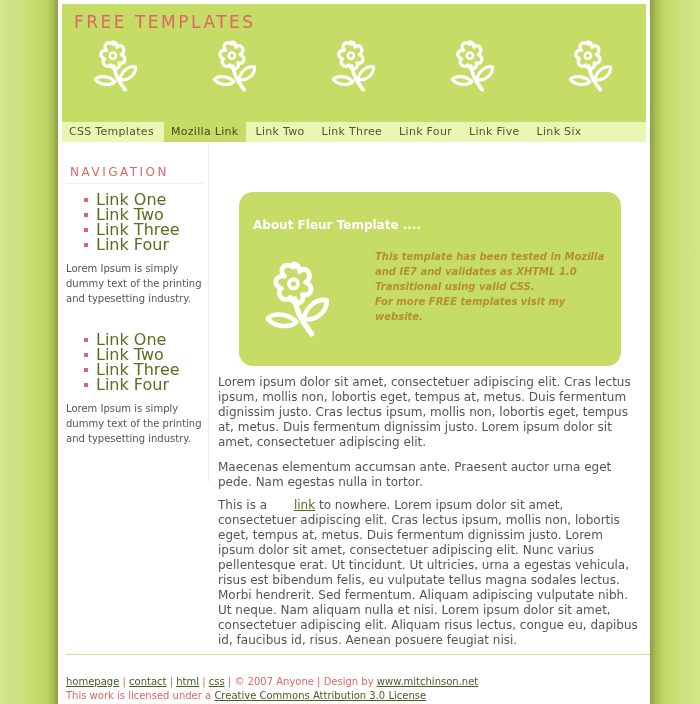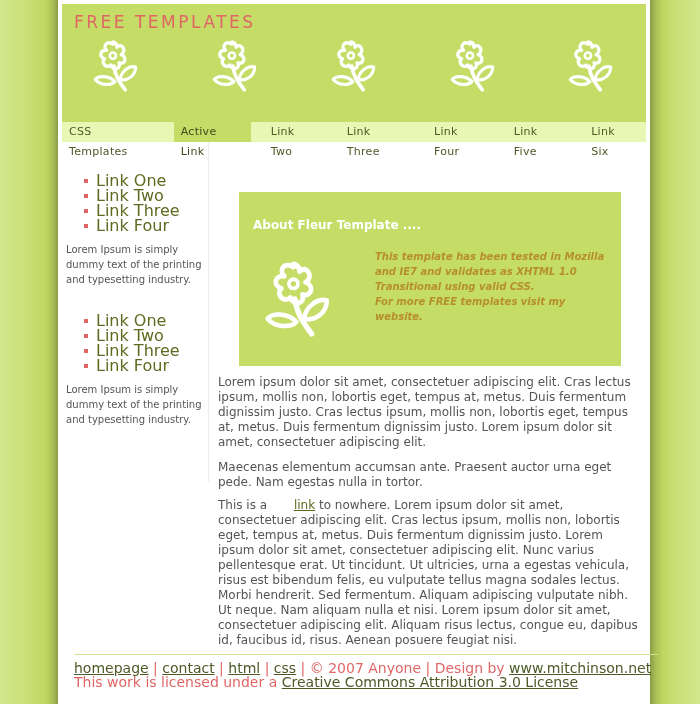--- a/index.html
+++ b/index.html
@@ -24,21 +24,20 @@
   .site-title {
     position: absolute; left: 12px; top: 8px;
     font-family: "DejaVu Sans", sans-serif;
     font-size: 17px; letter-spacing: 2.5px; color: #e06666;
   }
   .flower { position: absolute; top: 34px; width: 48px; height: 56px; }
   .nav {
     position: absolute; left: 4px; top: 122px; width: 584px; height: 20px;
     background: #e8f7b4;
     display: flex;
-    gap: 10px;
   }
   .nav a {
     display: block; height: 20px; line-height: 20px;
     padding: 0 7px; font-size: 11px; color: #4d5a28; text-decoration: none;
     letter-spacing: 0.3px; margin-right: 3px;
   }
   .nav a.active { background: #c5dc66; color: #3f4a1e; }
   .sidebar {
     position: absolute; left: 4px; top: 142px; width: 146px; height: 340px;
     border-right: 1px solid #eeeeee;
@@ -55,34 +54,34 @@
   .side-list li a { color: #5b6b1f; text-decoration: none; }
   .side-p { font-size: 10px; line-height: 15px; color: #555; margin: 9px 0 0 4px; width: 140px; }
   .main { position: absolute; left: 160px; top: 142px; width: 428px; }
   .main-h {
     font-size: 12px; letter-spacing: 2.5px; color: #e06666;
     padding: 0 0 4px 4px; border-bottom: 1px solid #eeeeee; margin: 0;
   }
   .main-h .accent { color: #b9d14e; }
   .box {
     position: absolute; left: 21px; top: 50px; width: 382px; height: 174px;
-    background: #c5dc66; border-radius: 0;
+    background: #c5dc66; border-radius: 14px;
   }
   .box-title { position: absolute; left: 14px; top: 26px; font-size: 12px; font-weight: bold; color: #ffffff; }
   .box-flower { position: absolute; left: 14px; top: 60px; width: 118px; height: 114px; background: #c5dc66; }
   .box-text {
     position: absolute; left: 136px; top: 57px; width: 236px;
     font-size: 10px; line-height: 15px; font-style: italic; font-weight: bold; color: #b68f2c;
   }
   .p { font-size: 12px; line-height: 15px; color: #555; margin: 0; }
   .link { color: #5b6b1f; text-decoration: underline; padding-left: 23px; }
   .footer {
-    position: absolute; left: 16px; top: 654px; width: 584px;
-    border-top: 1px solid #d0e490; padding-top: 6px;
-    font-size: 14px; line-height: 14px; color: #e06666;
+    position: absolute; left: 8px; top: 654px; width: 584px;
+    border-top: 1px solid #d0e490; padding-top: 20px;
+    font-size: 10px; line-height: 14px; color: #e06666;
   }
   .footer a { color: #4d5a28; text-decoration: underline; }
 </style>
 </head>
 <body>
 
 <div class="bg-left"></div>
 <div class="bg-right"></div>
 
 <svg width="0" height="0" style="position:absolute">
@@ -112,30 +111,31 @@
     <svg class="flower" style="left:387px" viewBox="0 0 46 54">
         <use href="#flowerShape"></use>
       </svg>
     <svg class="flower" style="left:505px" viewBox="0 0 46 54">
         <use href="#flowerShape"></use>
       </svg>
   </div>
 
   <div class="nav">
     <a href="#">CSS Templates</a>
-    <a href="#" class="active">Active Link</a>
+    <a href="#" class="active">Mozilla Link</a>
     <a href="#">Link Two</a>
     <a href="#">Link Three</a>
     <a href="#">Link Four</a>
     <a href="#">Link Five</a>
     <a href="#">Link Six</a>
   </div>
 
   <div class="sidebar">
     <div style="height:23px"></div>
+    <div class="side-h">NAVIGATION</div>
     <ul class="side-list">
       <li><a href="#">Link One</a></li>
       <li><a href="#">Link Two</a></li>
       <li><a href="#">Link Three</a></li>
       <li><a href="#">Link Four</a></li>
     </ul>
     <p class="side-p">Lorem Ipsum is simply dummy text of the printing and typesetting industry.</p>
 
     <div style="height:18px"></div>
     <ul class="side-list">

